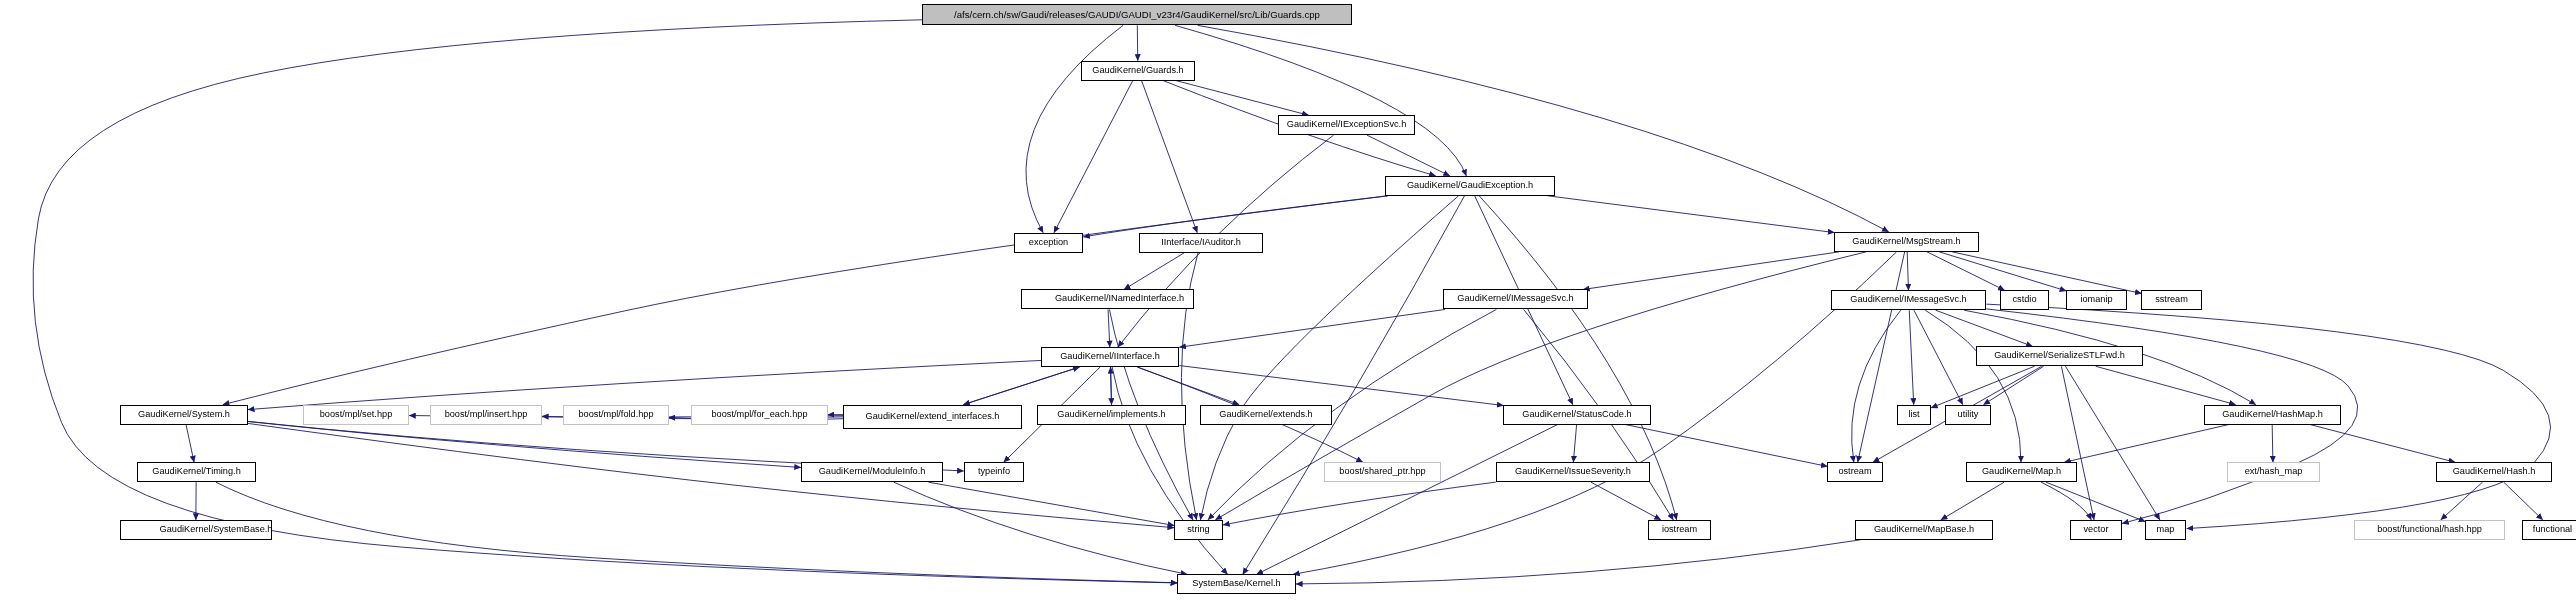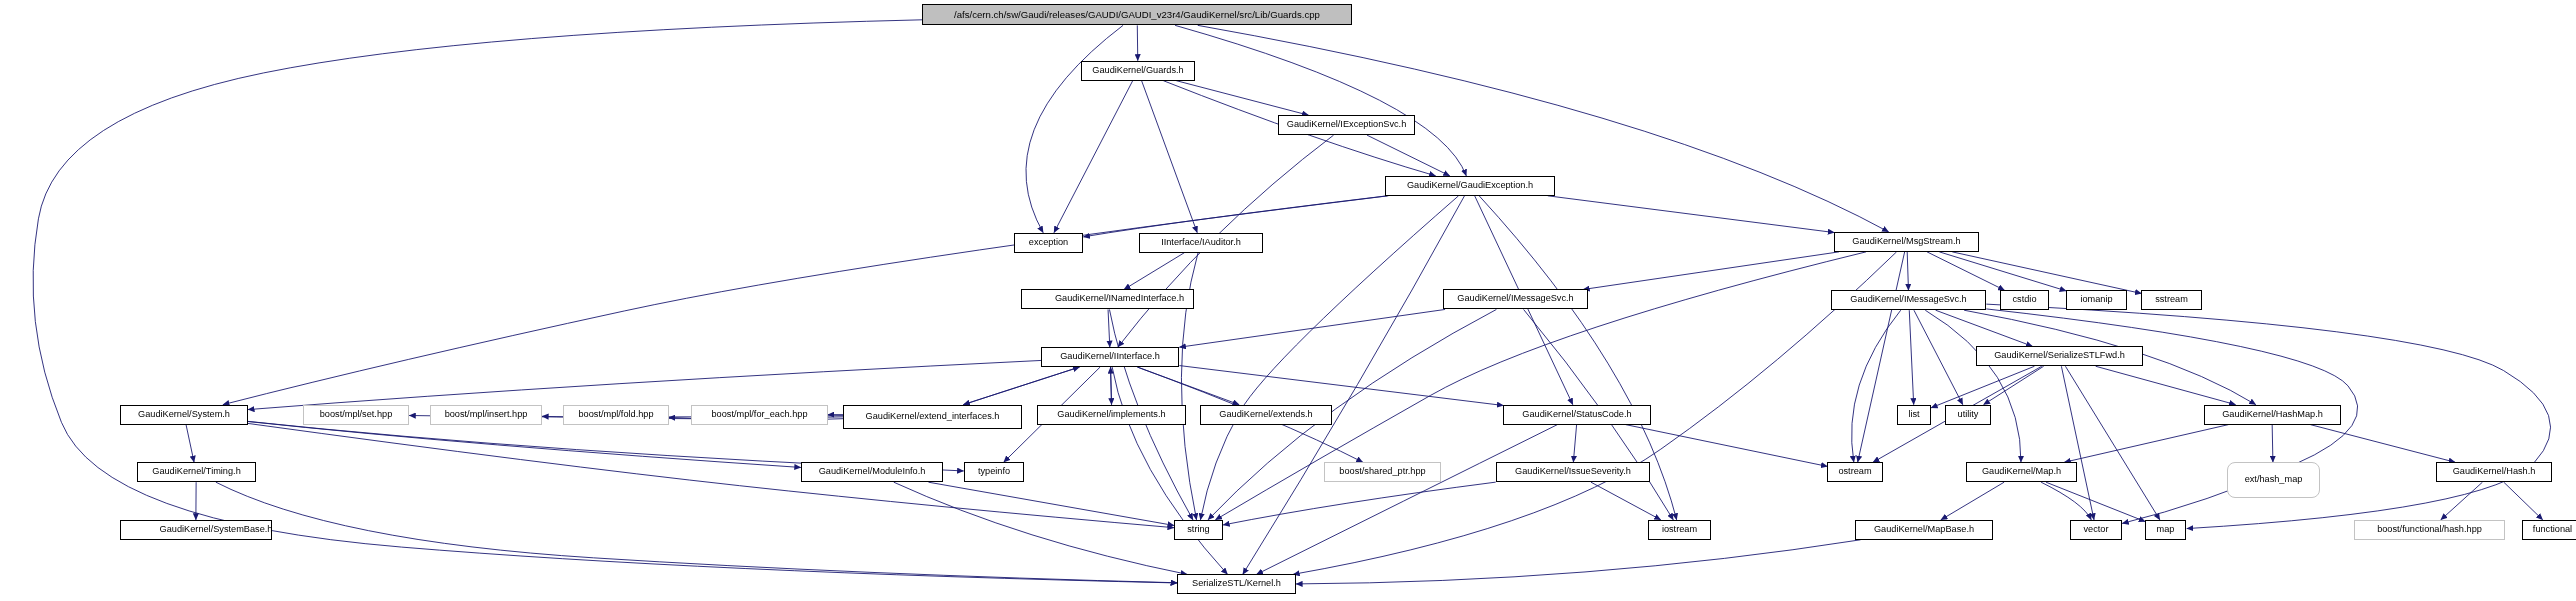--- a/index.html
+++ b/index.html
@@ -137,26 +137,26 @@
       <div class="node" style="left: 1887px; top: 405px; width: 34px; height: 20px;">list</div>
       <div class="node" style="left: 1935px; top: 405px; width: 46px; height: 20px;">utility</div>
       <div class="node" style="left: 2194px; top: 405px; width: 137px; height: 20px;">GaudiKernel/HashMap.h</div>
       <div class="node" style="left: 127px; top: 462px; width: 119px; height: 20px;">GaudiKernel/Timing.h</div>
       <div class="node" style="left: 791px; top: 462px; width: 142px; height: 20px;">GaudiKernel/ModuleInfo.h</div>
       <div class="node" style="left: 954px; top: 462px; width: 60px; height: 20px; text-align: right;">typeinfo</div>
       <div class="node external" style="left: 1314px; top: 462px; width: 117px; height: 20px;">boost/shared_ptr.hpp</div>
       <div class="node" style="left: 1486px; top: 462px; width: 154px; height: 20px;">GaudiKernel/IssueSeverity.h</div>
       <div class="node" style="left: 1817px; top: 462px; width: 56px; height: 20px;">ostream</div>
       <div class="node" style="left: 1956px; top: 462px; width: 111px; height: 20px;">GaudiKernel/Map.h</div>
-      <div class="node external" style="left: 2217px; top: 462px; width: 93px; height: 36px; border-radius: 8px;">ext/hash_map</div>
+      <div class="node external" style="left: 2217px; top: 462px; width: 93px; height: 20px;">ext/hash_map</div>
       <div class="node" style="left: 2426px; top: 462px; width: 116px; height: 20px;">GaudiKernel/Hash.h</div>
       <div class="node" style="left: 110px; top: 520px; width: 152px; height: 20px; padding-left: 40px;">GaudiKernel/SystemBase.h</div>
       <div class="node" style="left: 1164px; top: 520px; width: 49px; height: 20px;">string</div>
       <div class="node" style="left: 1638px; top: 520px; width: 63px; height: 20px;">iostream</div>
       <div class="node" style="left: 1845px; top: 520px; width: 138px; height: 20px;">GaudiKernel/MapBase.h</div>
       <div class="node" style="left: 2060px; top: 520px; width: 52px; height: 20px;">vector</div>
       <div class="node" style="left: 2135px; top: 520px; width: 41px; height: 20px;">map</div>
       <div class="node external" style="left: 2344px; top: 520px; width: 151px; height: 20px;">boost/functional/hash.hpp</div>
       <div class="node" style="left: 2512px; top: 520px; width: 61px; height: 20px;">functional</div>
-      <div class="node" style="left: 1167px; top: 574px; width: 119px; height: 20px;">SerializeSTL/Kernel.h</div>
+      <div class="node" style="left: 1167px; top: 574px; width: 119px; height: 20px;">SystemBase/Kernel.h</div>
     </div>
 </div>
 
 
 </body></html>

